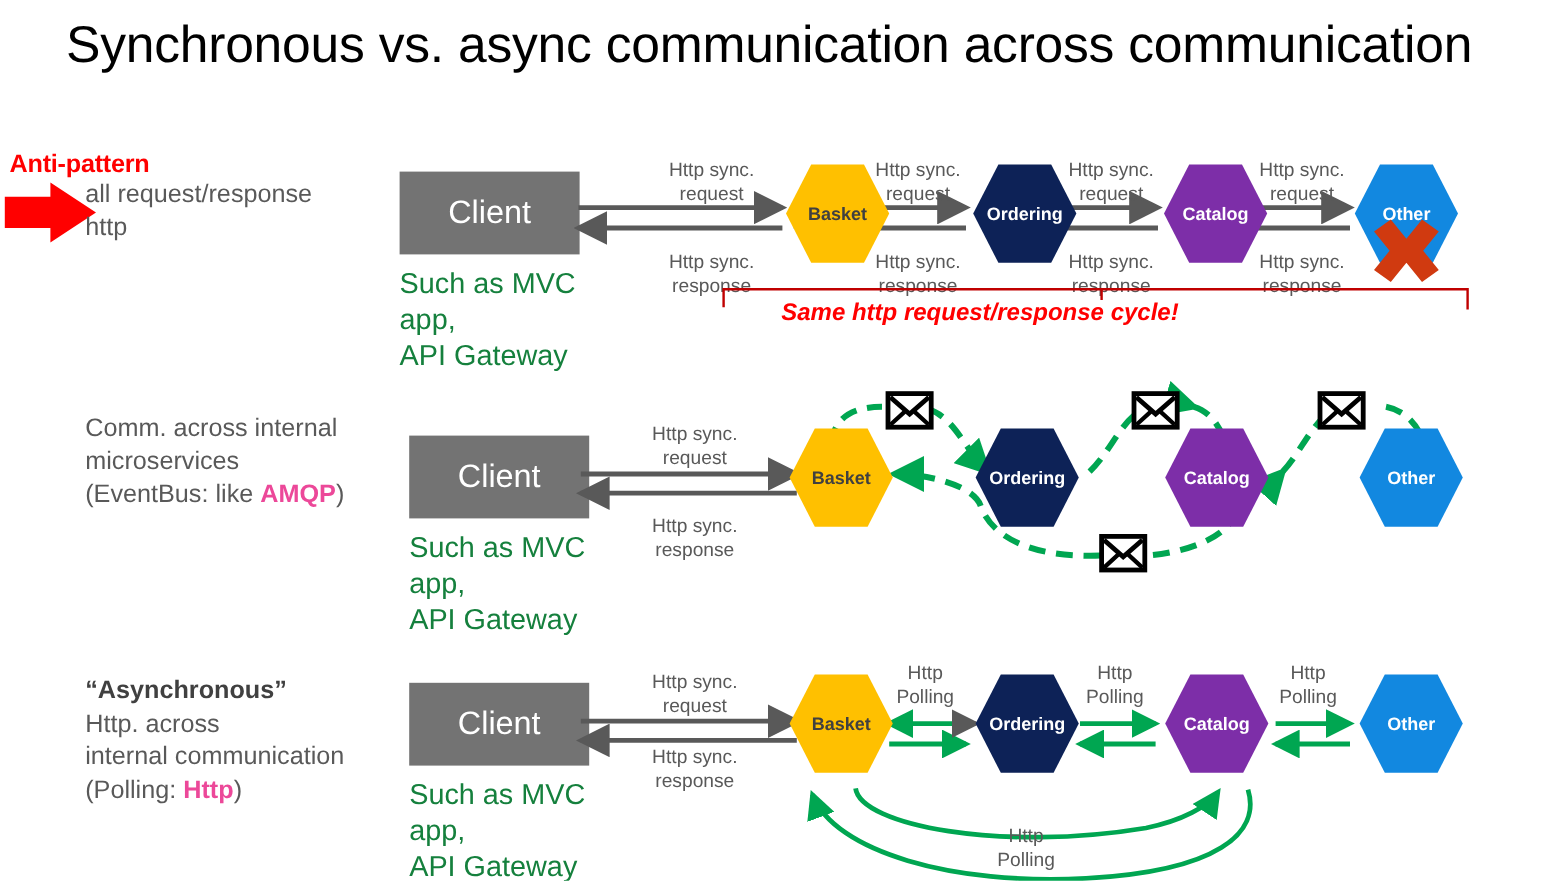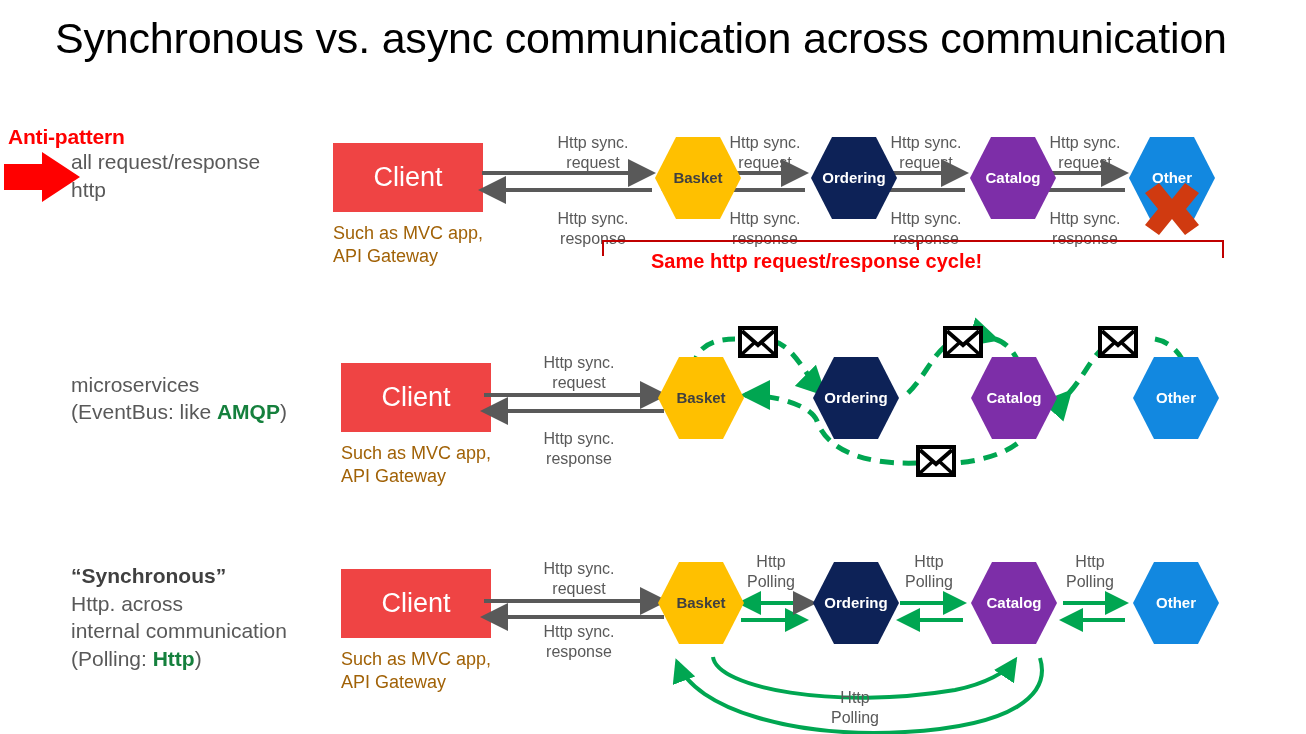--- a/index.html
+++ b/index.html
@@ -4,25 +4,25 @@
 <style>
   html,body{margin:0;padding:0;background:#fff;}
   body{width:1306px;height:734px;position:relative;overflow:hidden;
        font-family:"Liberation Sans","DejaVu Sans",sans-serif;}
   .abs{position:absolute;}
   #title{left:55px;top:14px;width:1200px;font-size:43px;color:#000;
          font-weight:400;letter-spacing:-0.2px;line-height:1.15;white-space:nowrap;}
   .anti{left:8px;top:115px;font-size:21px;font-weight:bold;color:#FF0000;letter-spacing:-0.2px;}
   .rowlabel{font-size:21px;color:#595959;line-height:1.32;}
   .rowlabel .hd{font-weight:bold;color:#404040;display:block;}
-  .rowlabel b{font-weight:bold;color:#15803d;text-align:center;}
-  .clientbox{width:150px;height:69px;background:#ef4444;color:#fff;
+  .rowlabel b{font-weight:bold;color:#ec4899;text-align:center;}
+  .clientbox{width:150px;height:69px;background:#737373;color:#fff;
              display:flex;align-items:center;justify-content:center;
              font-size:27px;font-weight:400;}
-  .clientsub{font-size:18px;color:#a16207;line-height:1.26;width:190px;}
+  .clientsub{font-size:24px;color:#15803d;line-height:1.26;width:190px;}
   svg{position:absolute;left:0;top:0;overflow:visible;}
   .hexlabel{font-weight:bold;font-size:15px;}
 </style>
 </head>
 <body>
 
 <div class="abs" id="title">Synchronous vs. async communication across communication</div>
 
 <div class="abs" style="left:8px;top:113px;margin-top:12px;">
   <span class="anti" style="position:static;">Anti-pattern</span>
@@ -137,25 +137,25 @@
   <text class="hexlabel" x="43" y="46" text-anchor="middle" fill="#FFFFFF">Other</text>
   <g>
     <path d="M16,56 L30,46 L43,62 L56,46 L70,56 L57,72 L70,88 L56,98 L43,82 L30,98 L16,88 L29,72 Z" fill="#D03A10"></path>
   </g>
 </svg>
 
 <svg class="abs" width="660" height="26" style="left:598px;top:236px;">
   <path d="M5,20 L5,5 L320,5 L320,14 M320,5 L625,5 L625,22" stroke="#C00000" stroke-width="2" fill="none"></path>
 </svg>
 <div class="abs" style="left:651px;top:250px;">
-  <span style="font-size:20px;font-weight:bold;color:#FF0000;">Same http request/response  cycle!</span>
+  <span style="font-size:20px;font-weight:bold;color:#FF0000;font-style:italic;">Same http request/response  cycle!</span>
 </div>
 
 <div class="abs rowlabel" style="left:71px;top:343px;width:262px;">
-  <br>
+  <span>Comm. across internal</span><br>
   <span>microservices</span><br>
   <span>(EventBus: like <b>AMQP</b>)</span>
 </div>
 
 <div class="abs clientbox" style="left:341px;top:363px;">
   <span>Client</span>
 </div>
 <div class="abs clientsub" style="left:341px;top:442px;">
   <span>Such as MVC app,</span><br>
   <span>API Gateway</span>
@@ -236,21 +236,21 @@
 <svg class="abs" width="86" height="82" style="left:971px;top:357px;">
   <polygon points="21,0 65,0 86,41 65,82 21,82 0,41" fill="#7D2EA8"></polygon>
   <text class="hexlabel" x="43" y="46" text-anchor="middle" fill="#FFFFFF">Catalog</text>
 </svg>
 <svg class="abs" width="86" height="82" style="left:1133px;top:357px;">
   <polygon points="21,0 65,0 86,41 65,82 21,82 0,41" fill="#1288E0"></polygon>
   <text class="hexlabel" x="43" y="46" text-anchor="middle" fill="#FFFFFF">Other</text>
 </svg>
 
 <div class="abs rowlabel" style="left:71px;top:562px;width:262px;">
-  <span class="hd">“Synchronous”</span>
+  <span class="hd">“Asynchronous”</span>
   <span>Http. across</span><br>
   <span>internal communication</span><br>
   <span>(Polling: <b>Http</b>)</span>
 </div>
 
 <div class="abs clientbox" style="left:341px;top:569px;">
   <span>Client</span>
 </div>
 <div class="abs clientsub" style="left:341px;top:648px;">
   <span>Such as MVC app,</span><br>

